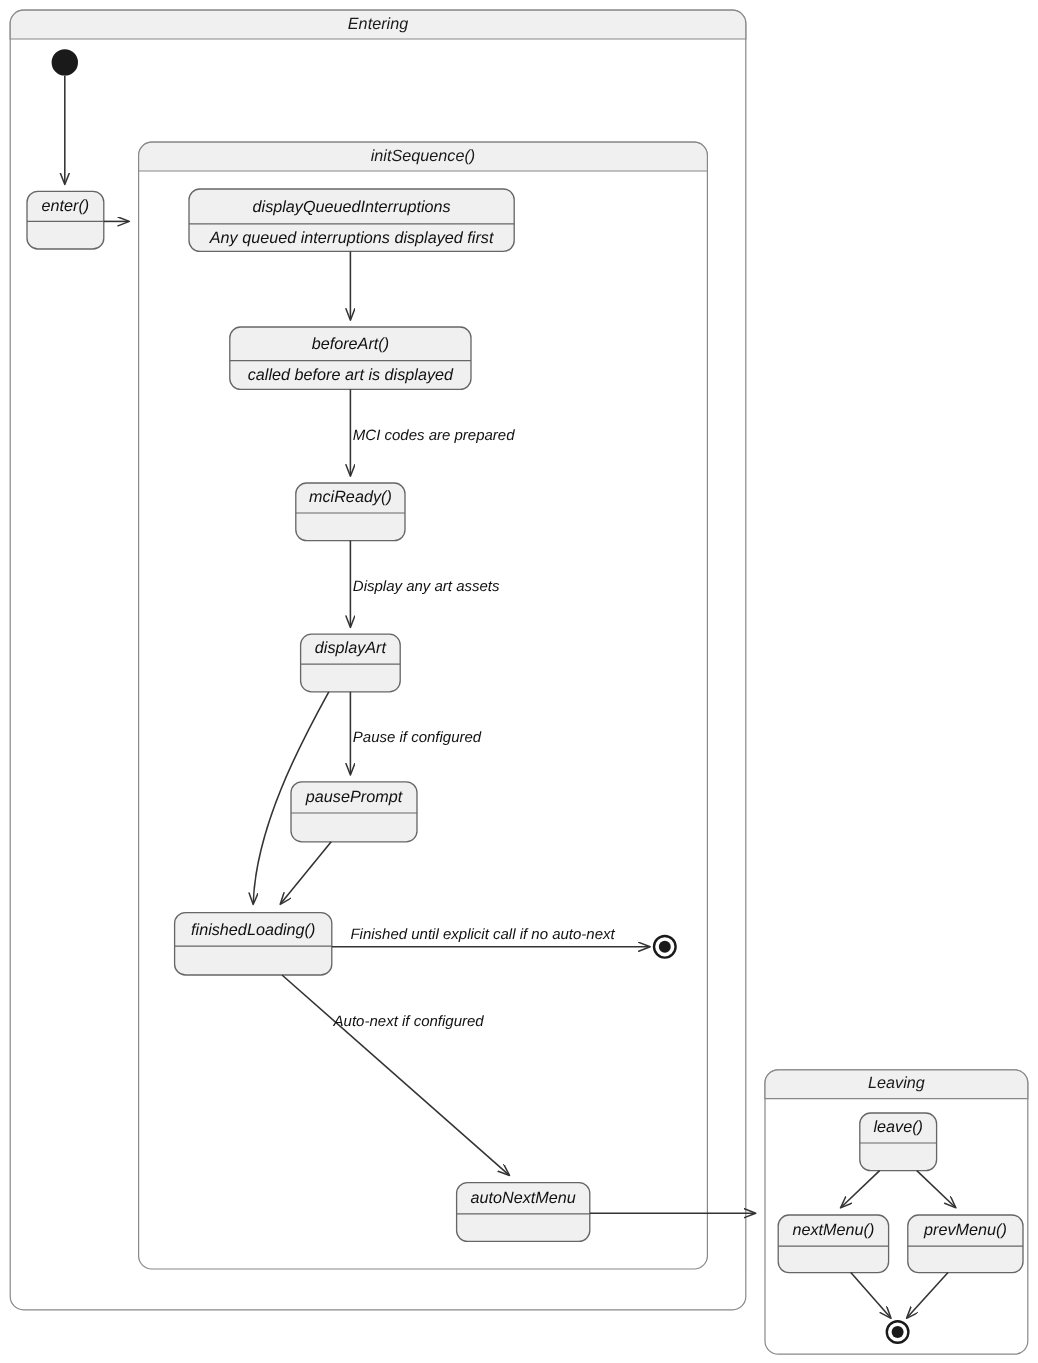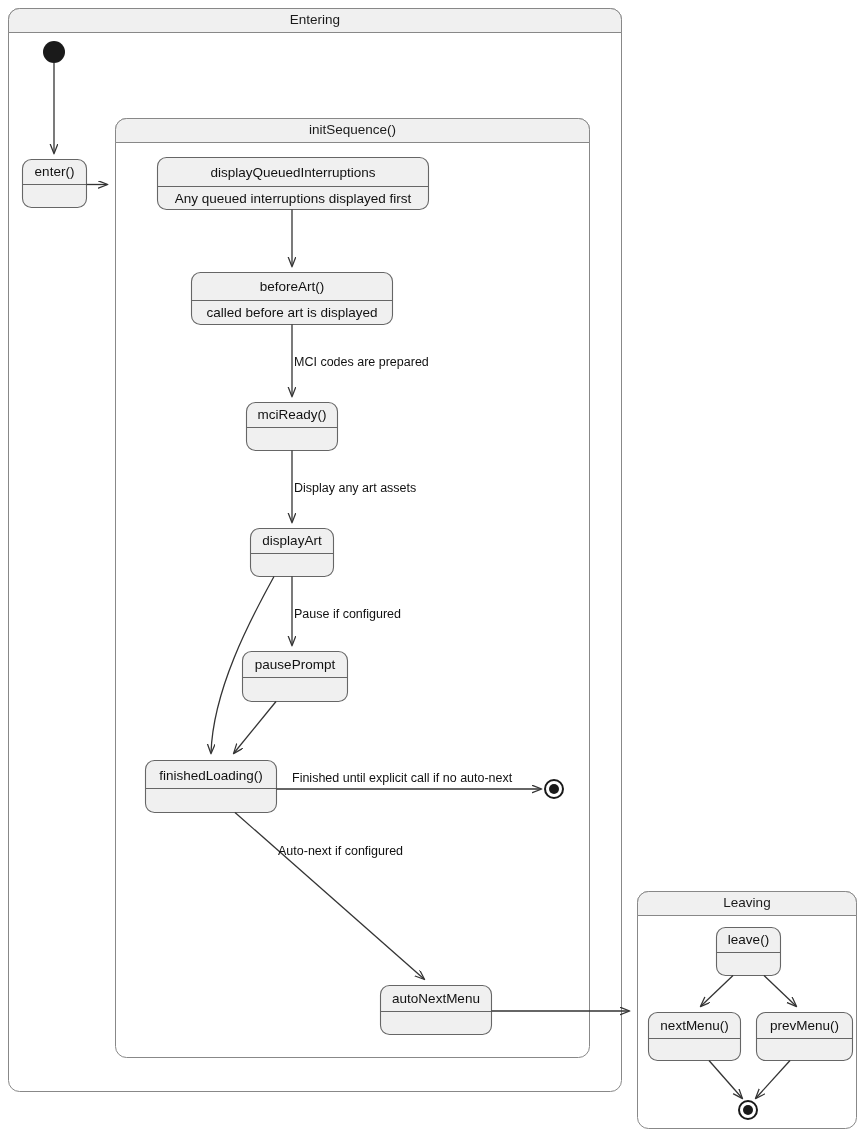--- a/index.html
+++ b/index.html
@@ -10,20 +10,21 @@
   body {
     width: 865px;
     height: 1136px;
     font-family: "Liberation Sans", sans-serif;
     overflow: hidden;
   }
   #diagram-root {
     position: relative;
     width: 865px;
     height: 953px;
+    font-style: italic;
   }
   svg#uml-canvas {
     display: block;
     width: 865px;
     height: 1136px;
   }
   .composite-body {
     fill: #ffffff;
     stroke: #888888;
     stroke-width: 1;

